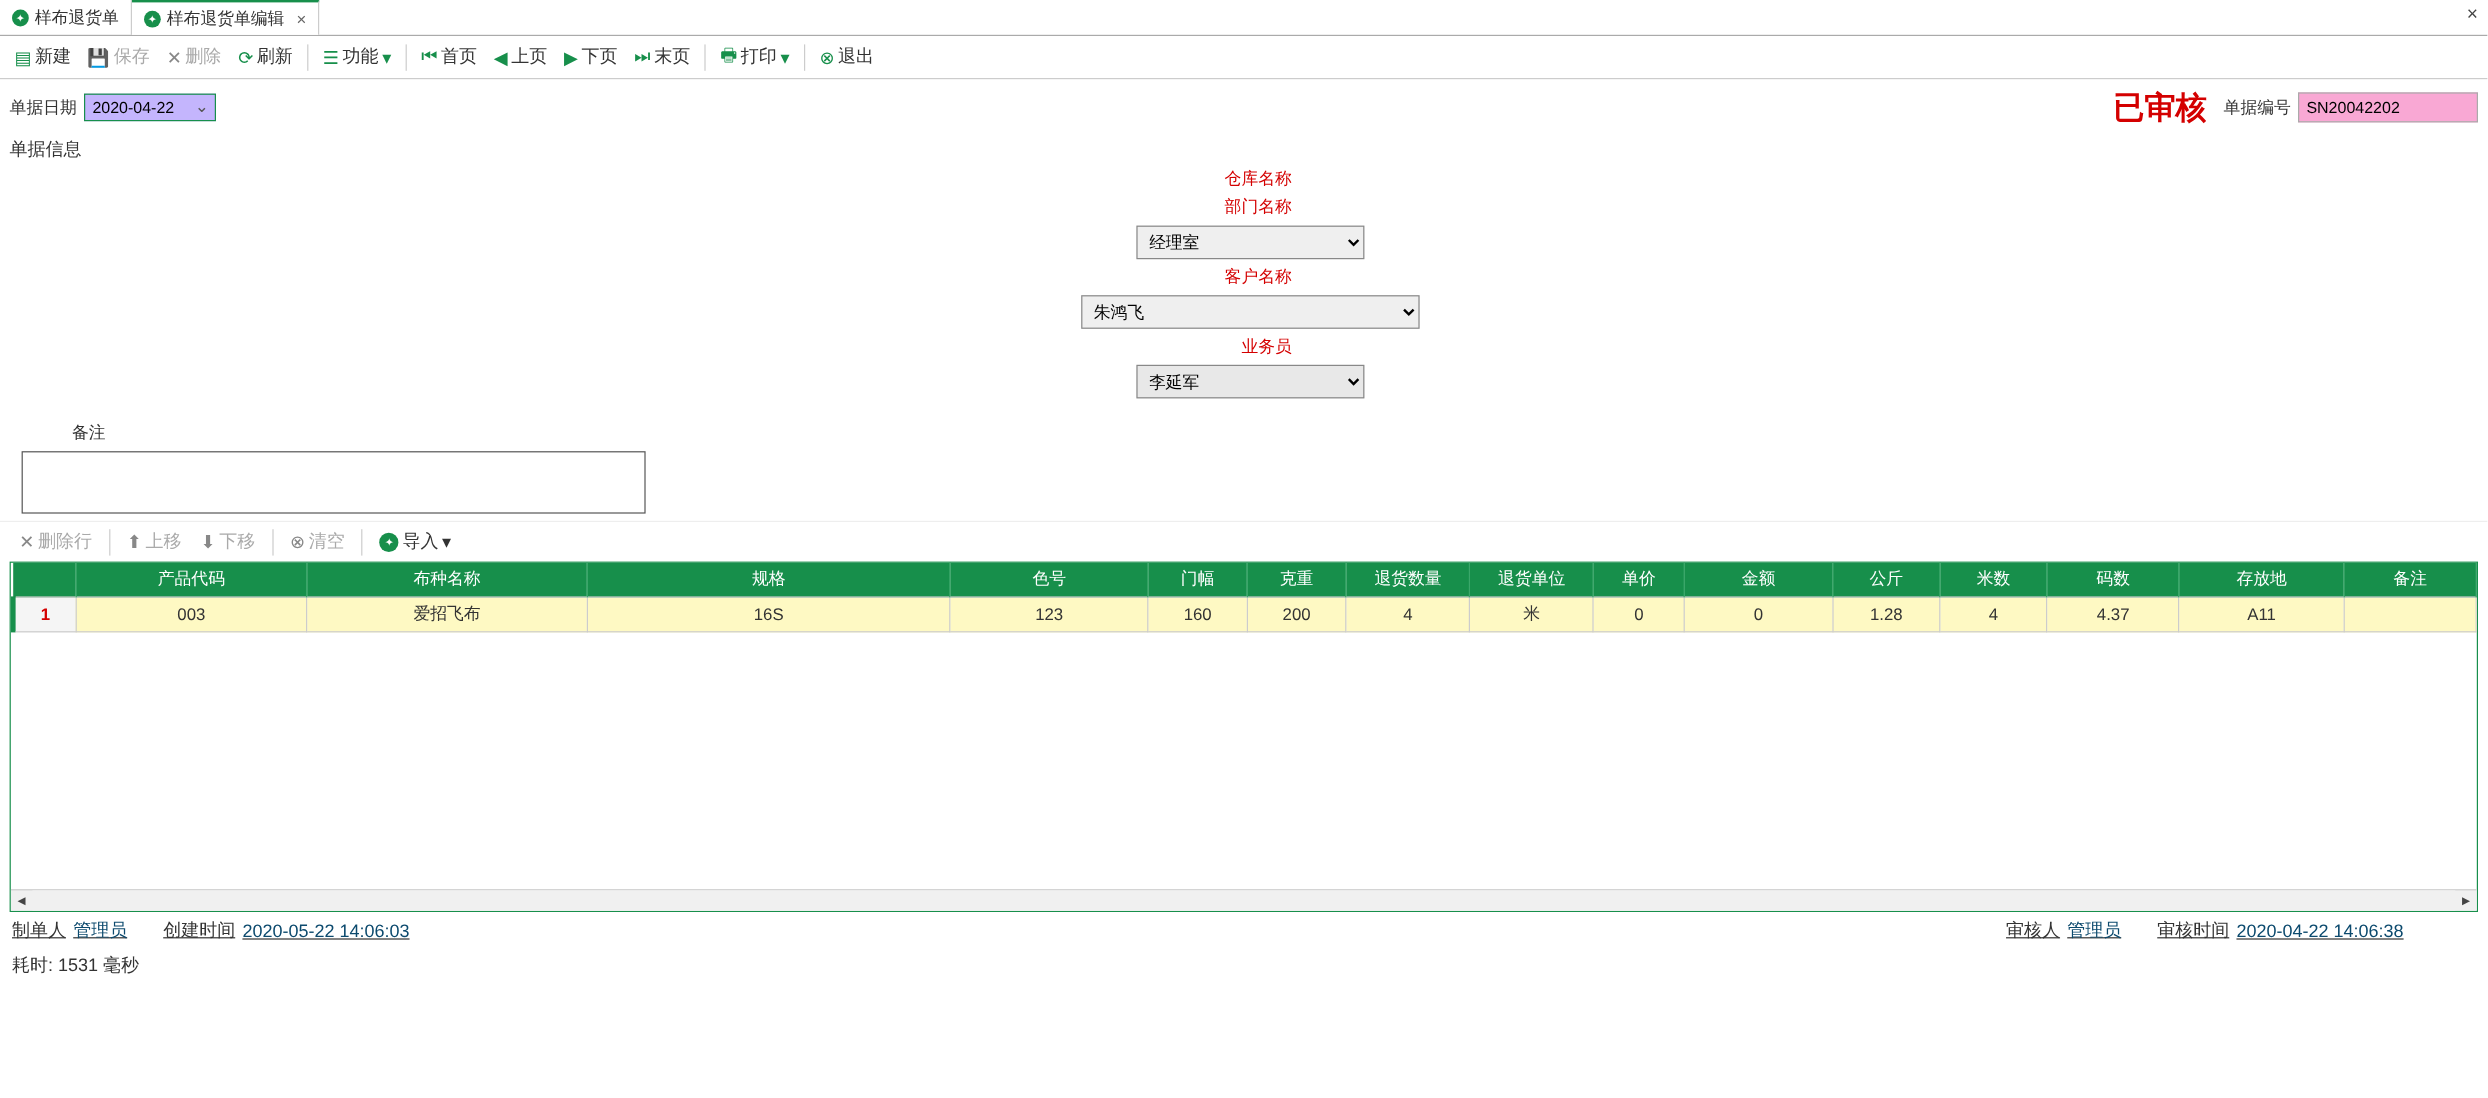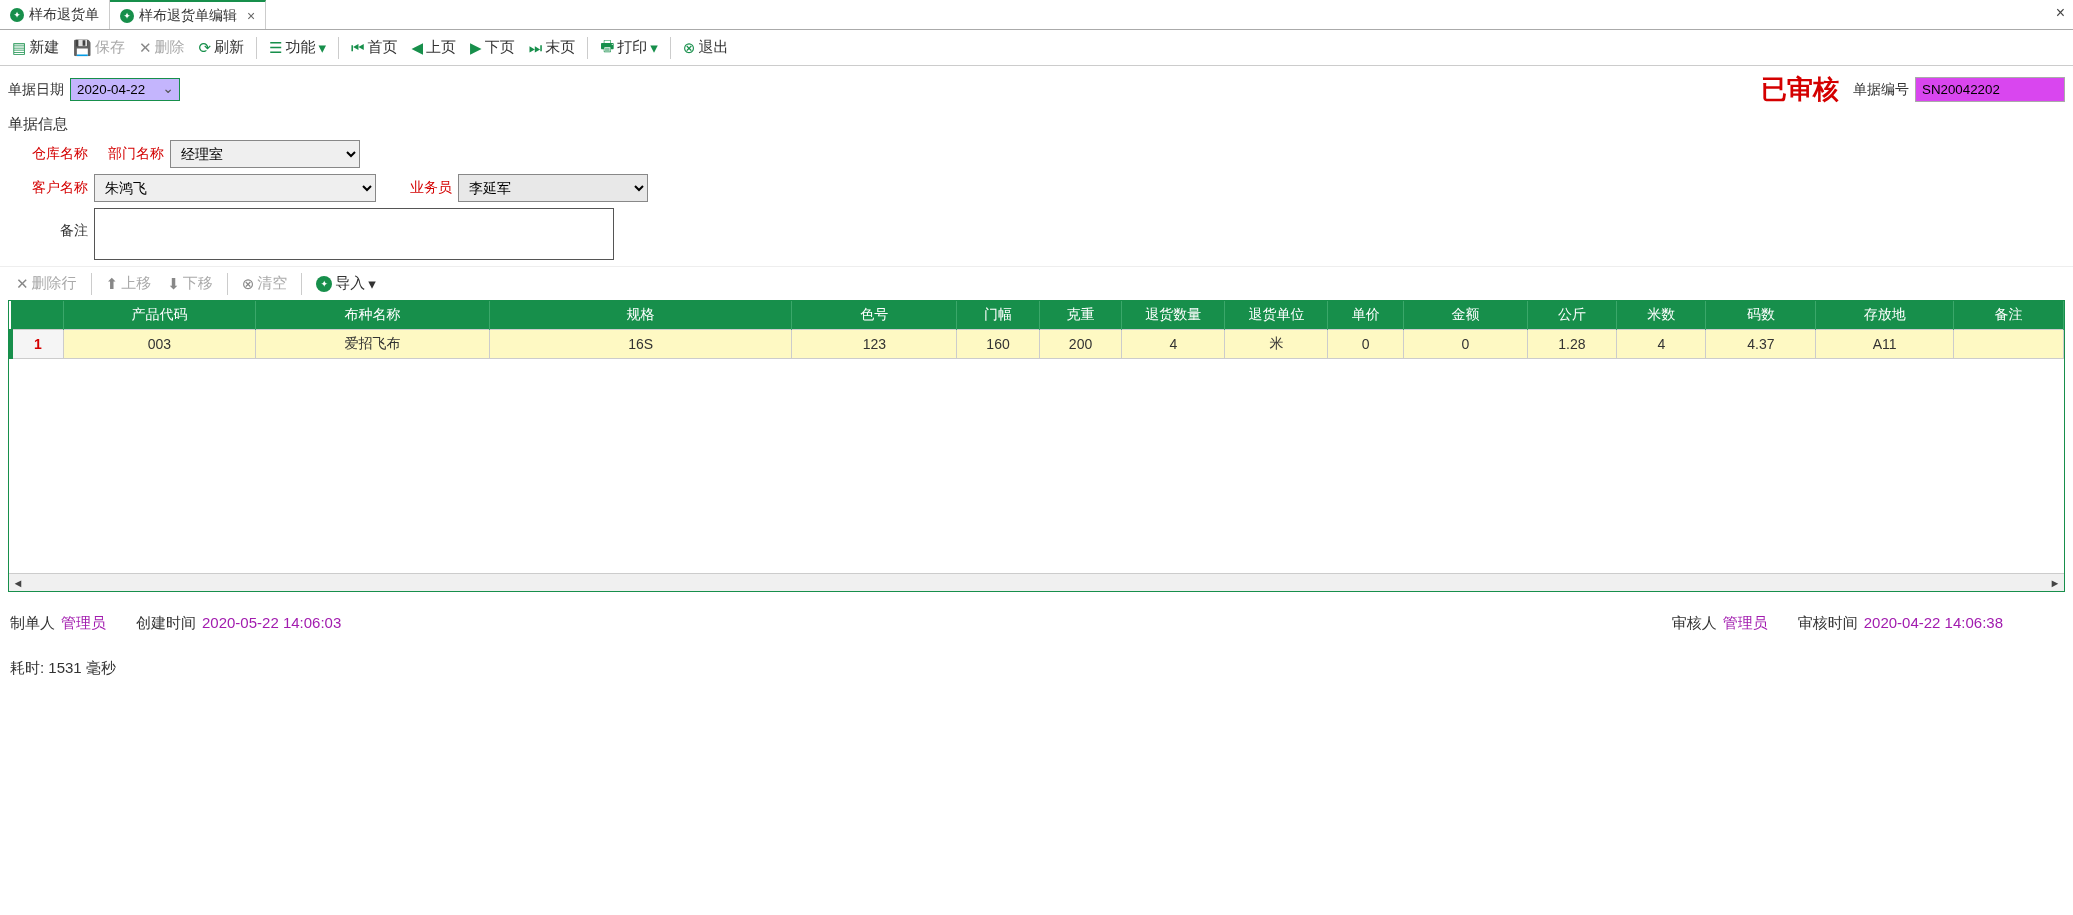--- a/index.html
+++ b/index.html
@@ -19,26 +19,26 @@
   .sep { width: 1px; height: 22px; background: #ccc; margin: 0 4px; }
   .green { color: #178f4b; }
   .gray { color: #888; }
   
   .header-row { display: flex; align-items: center; padding: 6px 8px; gap: 6px; }
   .date-input { border: 1px solid #178f4b; padding: 3px 22px 3px 6px; width: 110px; background: #c4b5fd; position: relative; }
   .date-wrap { position: relative; display: inline-block; }
   .date-wrap::after { content: "⌄"; position: absolute; right: 6px; top: 2px; color: #555; pointer-events: none; }
   .spacer { flex: 1; }
   .audit-stamp { color: #d40000; font-family: "KaiTi","STKaiti",serif; font-size: 26px; font-weight: bold; margin-right: 8px; }
-  .doc-no-input { border: 1px solid #aaa; padding: 4px 6px; width: 150px; background: #d946ef; }
+  .doc-no-input { border: 1px solid #aaa; padding: 4px 6px; width: 150px; background: #f9a8d4; }
   
   .section-title { padding: 2px 8px 6px; font-size: 15px; }
   
   .form-area { padding: 0 8px 0 18px; }
-  .form-row { display: flex; align-items: center; margin-bottom: 6px; gap: 6px; }
+  .form-row { display: flex; align-items: center; margin-bottom: 6px; gap: 6px; flex-direction: column; }
   .form-label { width: 70px; text-align: right; color: #d40000; font-size: 14px; }
   .form-label.black { color: #333; }
   .form-select, .form-input { border: 1px solid #888; padding: 4px 6px; height: 28px; font-size: 14px; }
   .form-select.gray-bg { background: #e8e8e8; }
   .sel-280 { width: 282px; }
   .sel-190 { width: 190px; }
   .remark-box { border: 1px solid #555; width: 520px; height: 52px; resize: none; padding: 4px; font-family: inherit; }
   
   .row-toolbar { display: flex; align-items: center; padding: 4px 10px; gap: 4px; border-top: 1px solid #eee; }
   
@@ -47,23 +47,23 @@
   .grid th { background: #178f4b; color: #fff; font-weight: normal; padding: 5px 4px; border-right: 1px solid #3ba76a; font-size: 14px; text-align: center; }
   .grid td { border: 1px solid #ccc; padding: 5px 4px; text-align: center; font-size: 14px; background: #fef9c3; }
   .grid .rownum { color: #d40000; font-weight: bold; background: #f5f5f5; width: 38px; border-left: 4px solid #178f4b; }
   .grid th.rowhead { background: #178f4b; width: 38px; }
   .num-right { text-align: right; padding-right: 10px; }
   
   .hscroll { position: absolute; bottom: 0; left: 0; right: 0; height: 18px; display: flex; align-items: center; background: #f0f0f0; border-top: 1px solid #ccc; }
   .hscroll .arrow { width: 18px; text-align: center; color: #444; font-size: 11px; cursor: pointer; }
   .hscroll .track { flex: 1; height: 100%; background: #f0f0f0; position: relative; }
   
-  .footer { display: flex; align-items: flex-start; padding: 22px 10px; gap: 6px; font-size: 15px; border-top: 0px solid #eee; }
+  .footer { display: flex; align-items: flex-end; padding: 6px 10px; gap: 6px; font-size: 15px; border-top: 0px solid #eee; text-decoration: underline; }
   .footer .lbl { color: #333; }
-  .footer .val { color: #a21caf; margin-right: 24px; }
+  .footer .val { color: #0c4a6e; margin-right: 24px; }
   
   .status-bar { padding: 4px 10px; font-size: 15px; }
 </style>
 </head>
 <body>
 
 <div class="tab-bar">
   <div class="tab">
     <span class="tab-icon">✦</span>
     <span>样布退货单</span>

